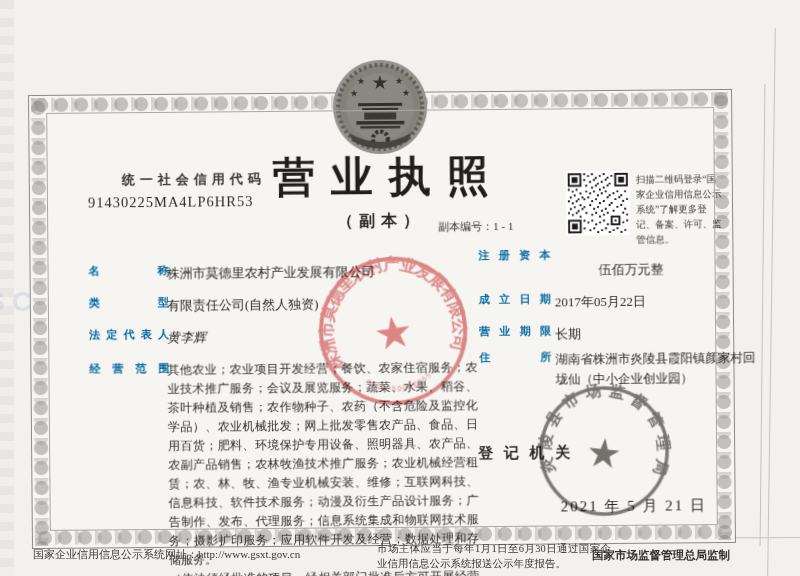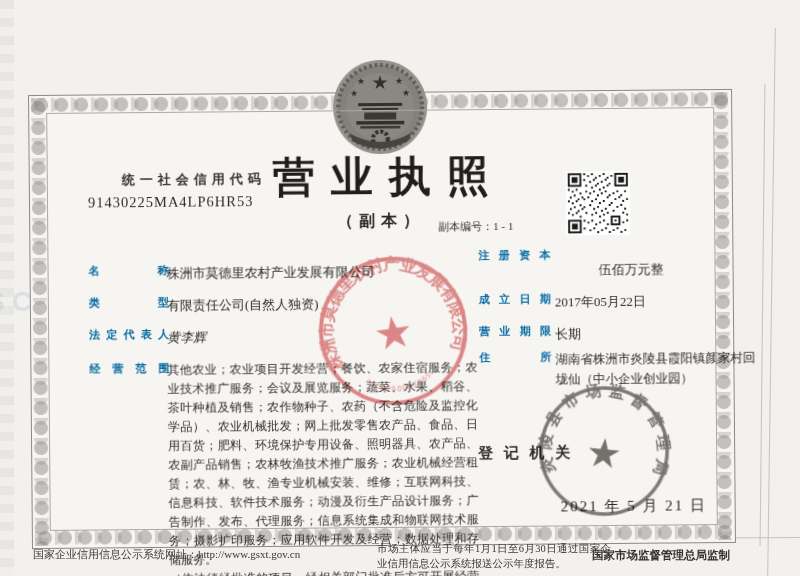--- a/index.html
+++ b/index.html
@@ -148,20 +148,21 @@
         <rect x="2" y="26" width="5" height="5" fill="#fff"></rect>
       <rect x="3" y="3" width="3" height="3"></rect>
         <rect x="27" y="3" width="3" height="3"></rect>
         <rect x="3" y="27" width="3" height="3"></rect>
       <rect x="23" y="23" width="5" height="5"></rect>
         <rect x="24" y="24" width="3" height="3" fill="#fff"></rect>
         <rect x="25" y="25" width="1" height="1"></rect>
       <path d="M9 1h1v1H9zM11 2h1v1h-1zM13 1h1v1h-1zM15 3h1v1h-1zM17 2h1v1h-1zM19 1h1v1h-1zM21 3h1v1h-1zM23 2h1v1h-1zM9 4h1v1H9zM12 5h1v1h-1zM14 4h1v1h-1zM16 6h1v1h-1zM18 5h1v1h-1zM20 4h1v1h-1zM22 6h1v1h-1zM10 7h1v1h-1zM13 8h1v1h-1zM15 7h1v1h-1zM17 9h1v1h-1zM19 8h1v1h-1zM21 7h1v1h-1zM1 9h1v1H1zM3 10h1v1H3zM5 9h1v1H5zM7 11h1v1H7zM2 13h1v1H2zM4 12h1v1H4zM6 14h1v1H6zM8 13h1v1H8zM1 15h1v1H1zM3 16h1v1H3zM5 15h1v1H5zM7 17h1v1H7zM2 19h1v1H2zM4 18h1v1H4zM6 20h1v1H6zM8 19h1v1H8zM1 21h1v1H1zM3 22h1v1H3zM5 21h1v1H5zM7 23h1v1H7zM10 10h1v1h-1zM12 11h1v1h-1zM14 10h1v1h-1zM16 12h1v1h-1zM18 11h1v1h-1zM20 10h1v1h-1zM22 12h1v1h-1zM24 11h1v1h-1zM26 10h1v1h-1zM28 12h1v1h-1zM30 10h1v1h-1zM9 14h1v1H9zM11 13h1v1h-1zM13 15h1v1h-1zM15 14h1v1h-1zM17 16h1v1h-1zM19 15h1v1h-1zM21 13h1v1h-1zM23 16h1v1h-1zM25 14h1v1h-1zM27 13h1v1h-1zM29 15h1v1h-1zM31 14h1v1h-1zM9 18h1v1H9zM12 17h1v1h-1zM14 19h1v1h-1zM16 18h1v1h-1zM18 20h1v1h-1zM20 19h1v1h-1zM22 17h1v1h-1zM24 20h1v1h-1zM26 18h1v1h-1zM28 17h1v1h-1zM30 19h1v1h-1zM10 21h1v1h-1zM13 22h1v1h-1zM15 21h1v1h-1zM17 23h1v1h-1zM19 22h1v1h-1zM21 21h1v1h-1zM29 21h1v1h-1zM31 22h1v1h-1zM9 25h1v1H9zM11 26h1v1h-1zM13 25h1v1h-1zM15 27h1v1h-1zM17 26h1v1h-1zM19 25h1v1h-1zM21 27h1v1h-1zM29 26h1v1h-1zM31 25h1v1h-1zM9 29h1v1H9zM12 30h1v1h-1zM14 29h1v1h-1zM16 31h1v1h-1zM18 30h1v1h-1zM20 29h1v1h-1zM22 31h1v1h-1zM24 30h1v1h-1zM26 29h1v1h-1zM28 31h1v1h-1zM30 30h1v1h-1z"></path>
     </g>
   </svg>
+  <div class="qr-caption">扫描二维码登录“国家企业信用信息公示系统”了解更多登记、备案、许可、监管信息。</div>
 
   <div class="frow lrow1"><span class="flabel flabel-l">名称</span></div>
   <div class="lval" style="top:170px;">株洲市莫德里农村产业发展有限公司</div>
   <div class="frow lrow2"><span class="flabel flabel-l">类型</span></div>
   <div class="lval" style="top:202px;">有限责任公司(自然人独资)</div>
   <div class="frow lrow3"><span class="flabel flabel-l">法定代表人</span></div>
   <div class="lval" style="top:234px;font-style:italic;">黄李辉</div>
   <div class="frow lrow4"><span class="flabel flabel-l">经营范围</span></div>
   <div class="scope-text"><span>其他农业；农业项目开发经营；餐饮、农家住宿服务；农业技术推广服务；会议及展览服务；蔬菜、水果、稻谷、茶叶种植及销售；农作物种子、农药（不含危险及监控化学品）、农业机械批发；网上批发零售农产品、食品、日用百货；肥料、环境保护专用设备、照明器具、农产品、农副产品销售；农林牧渔技术推广服务；农业机械经营租赁；农、林、牧、渔专业机械安装、维修；互联网科技、信息科技、软件技术服务；动漫及衍生产品设计服务；广告制作、发布、代理服务；信息系统集成和物联网技术服务；摄影扩印服务；应用软件开发及经营；数据处理和存储服务。</span><br><span class="scope-note">（依法须经批准的项目，经相关部门批准后方可开展经营活动）</span></div>
 

